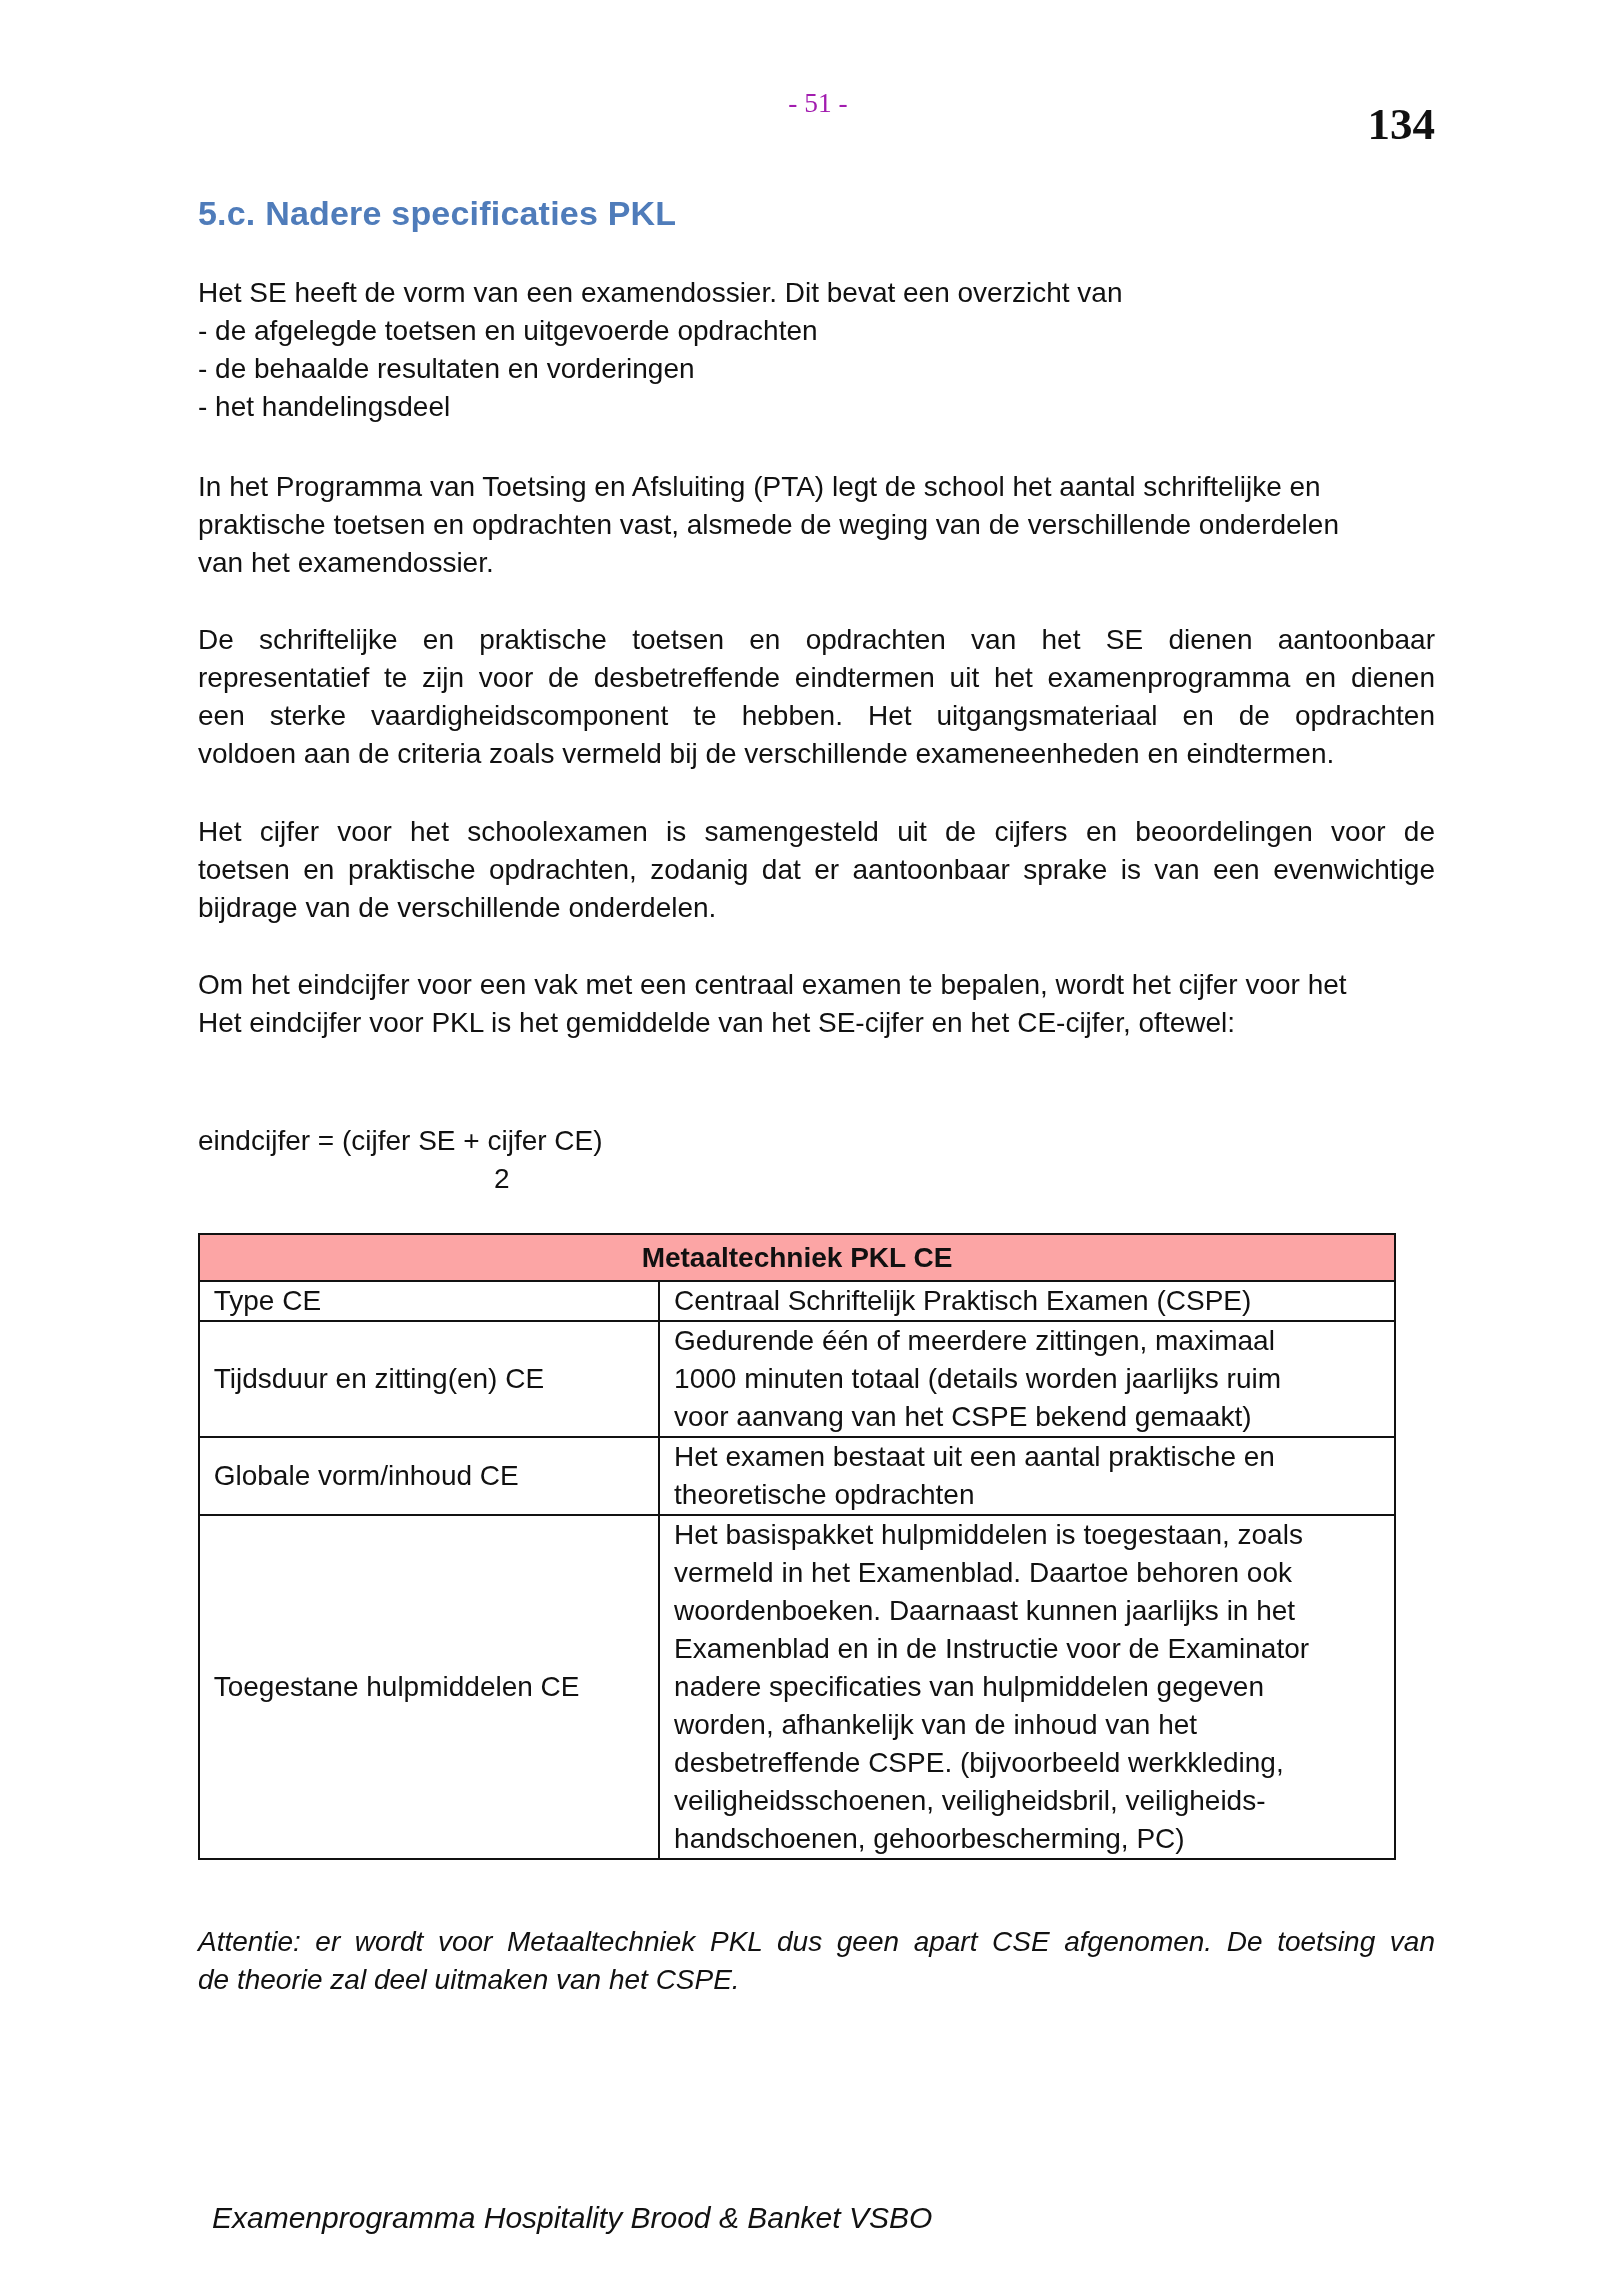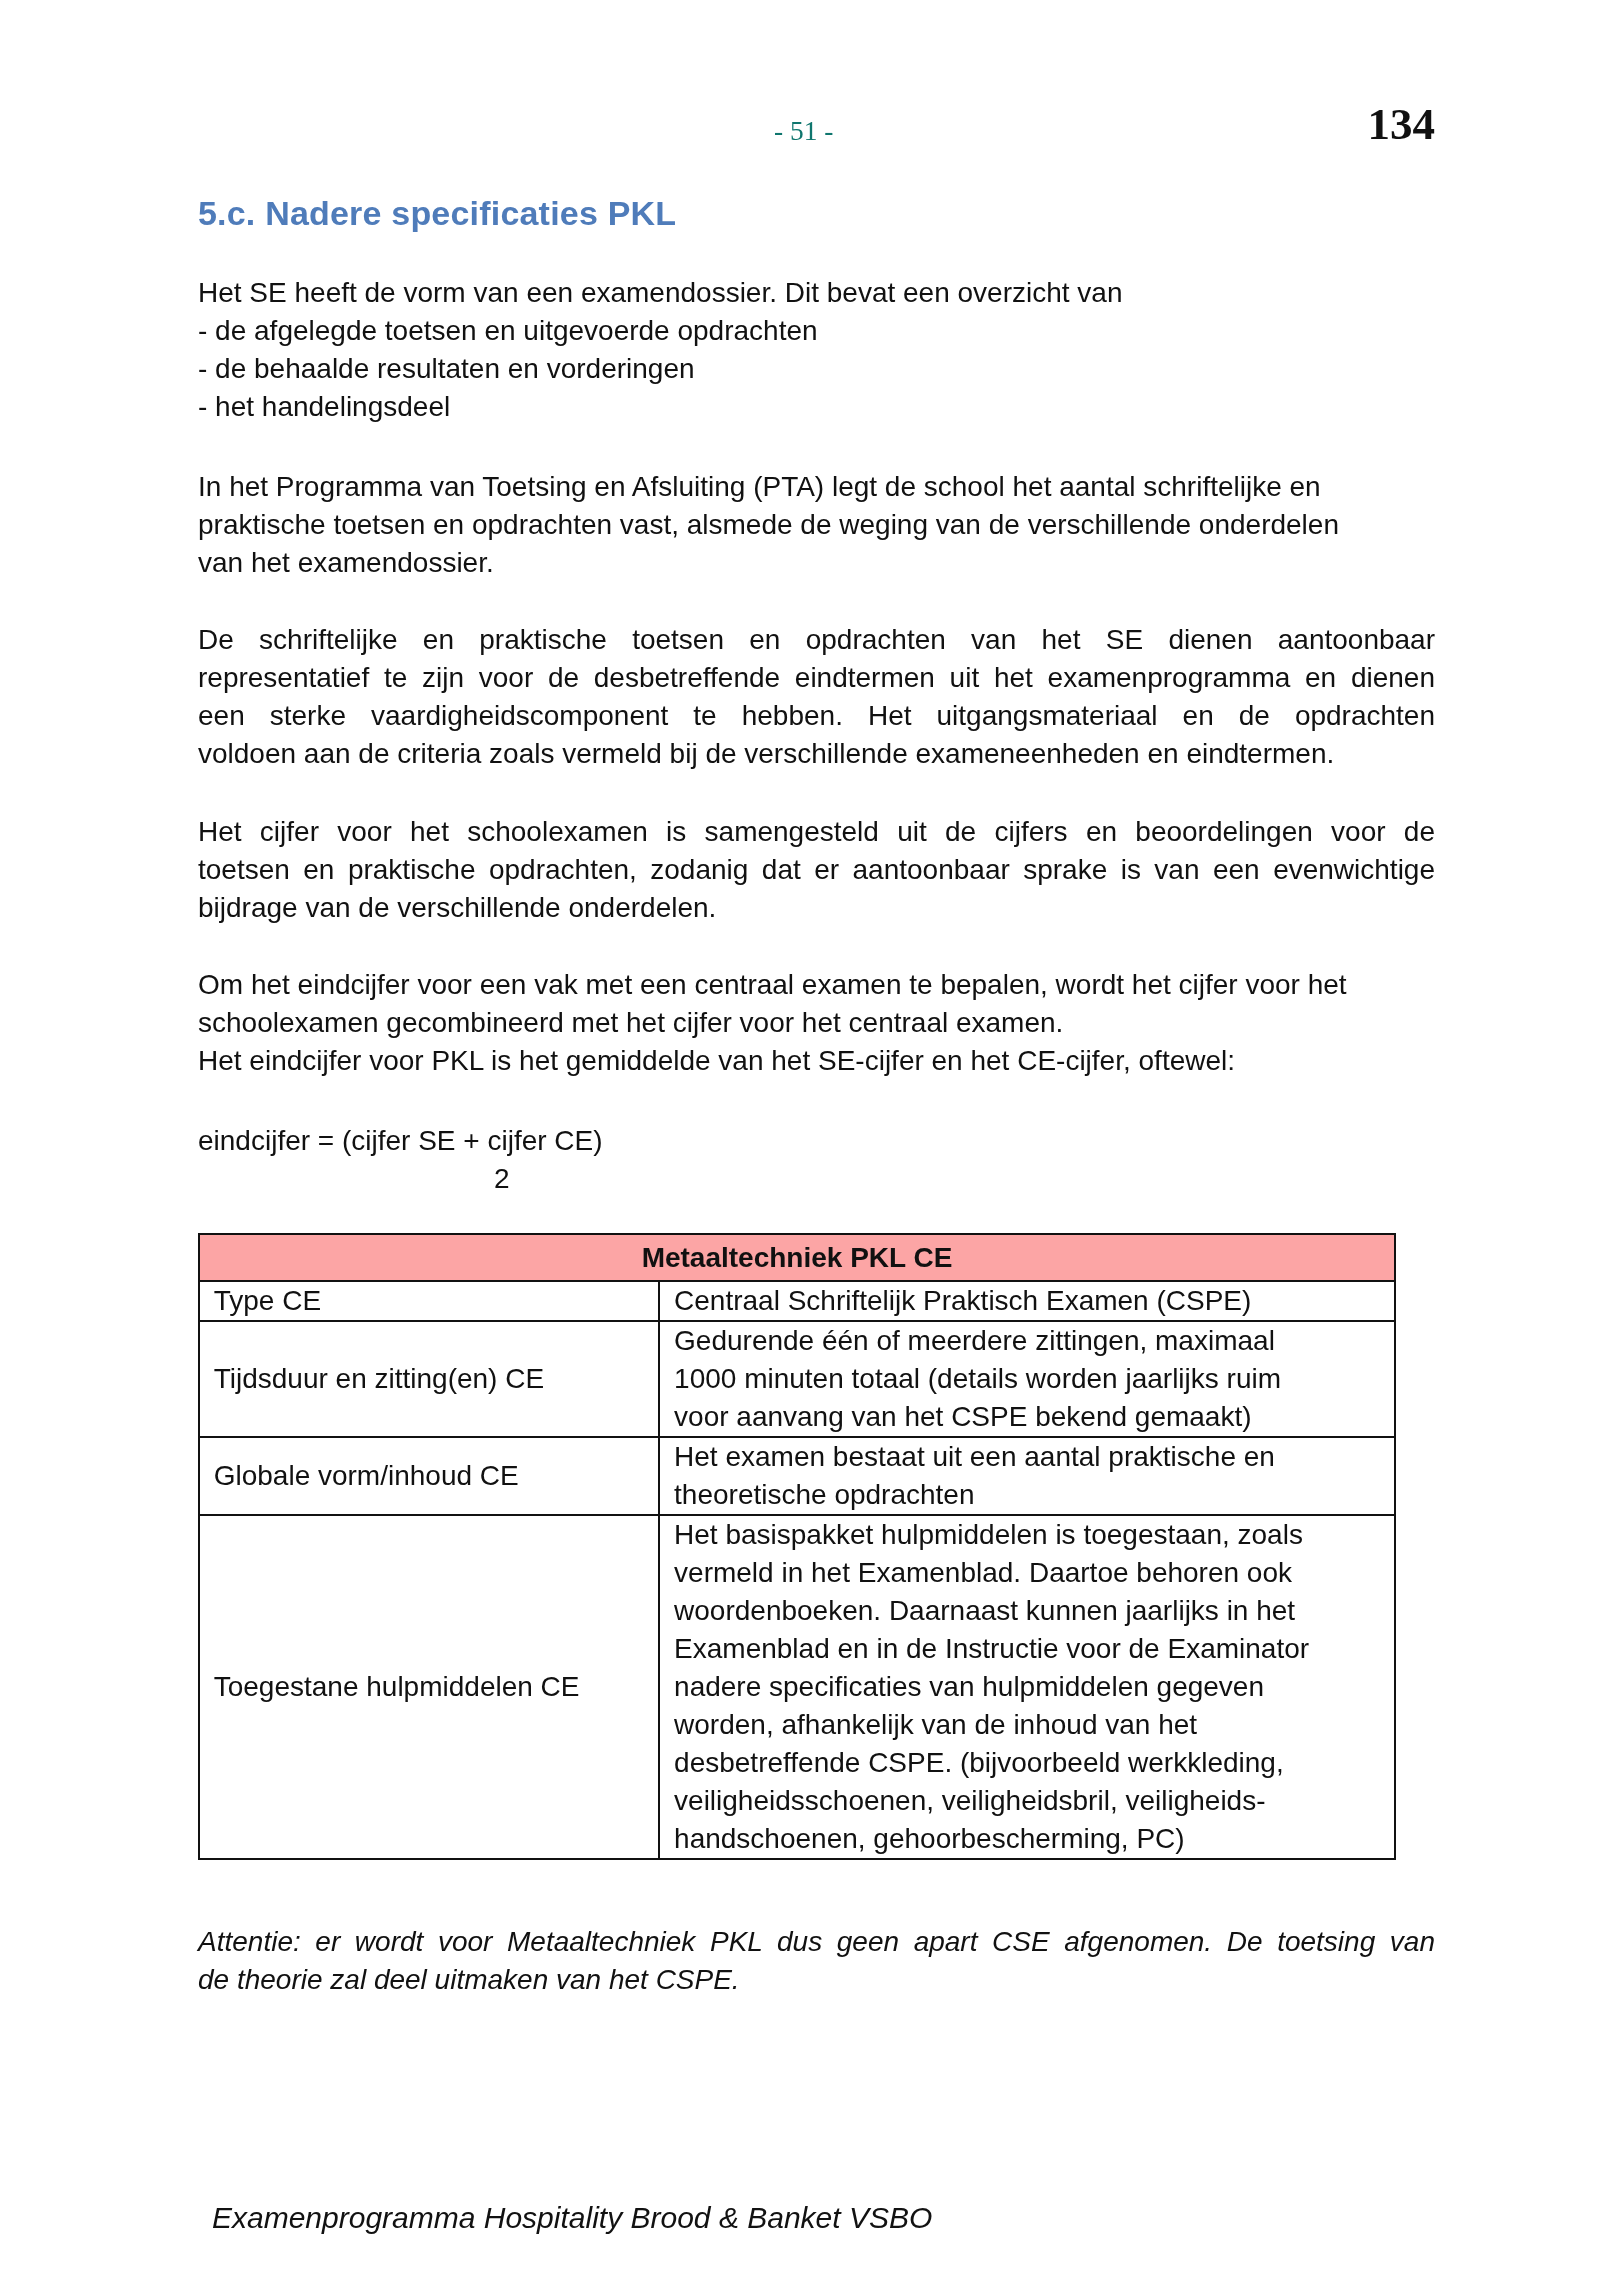--- a/index.html
+++ b/index.html
@@ -11,26 +11,26 @@
       width: 1621px;
       height: 2293px;
       position: relative;
       overflow: hidden;
       font-family: "Liberation Sans", sans-serif;
       color: #111111;
     }
     .page-number-small {
       position: absolute;
       left: 774px;
-      top: 116px;
+      top: 88px;
       width: 88px;
-      text-align: left;
+      text-align: center;
       font-family: "Liberation Serif", serif;
       font-size: 27.4px;
-      color: #0f766e;
+      color: #a21caf;
     }
     .page-number-large {
       position: absolute;
       right: 186px;
       top: 98px;
       font-family: "Liberation Serif", serif;
       font-weight: bold;
       font-size: 45px;
       color: #111;
       margin-left: 40px;
@@ -154,21 +154,20 @@
 </div>
 
 <div class="content" style="top: 813px;">
   <span class="jline">Het cijfer voor het schoolexamen is samengesteld uit de cijfers en beoordelingen voor de</span>
   <span class="jline">toetsen en praktische opdrachten, zodanig dat er aantoonbaar sprake is van een evenwichtige</span>
   <span class="line">bijdrage van de verschillende onderdelen.</span>
 </div>
 
 <div class="content" style="top: 966px;">
   <span class="line">Om het eindcijfer voor een vak met een centraal examen te bepalen, wordt het cijfer voor het</span>
-  <span class="line">schoolexamen gecombineerd met het cijfer voor het centraal examen.</span>
   <span class="line">Het eindcijfer voor PKL is het gemiddelde van het SE-cijfer en het CE-cijfer, oftewel:</span>
 </div>
 
 <div class="formula">
   <span>eindcijfer = </span><span class="num">(cijfer SE + cijfer CE)</span>
   <span class="denom">2</span>
 </div>
 
 <table class="ce-table">
   <tbody>

